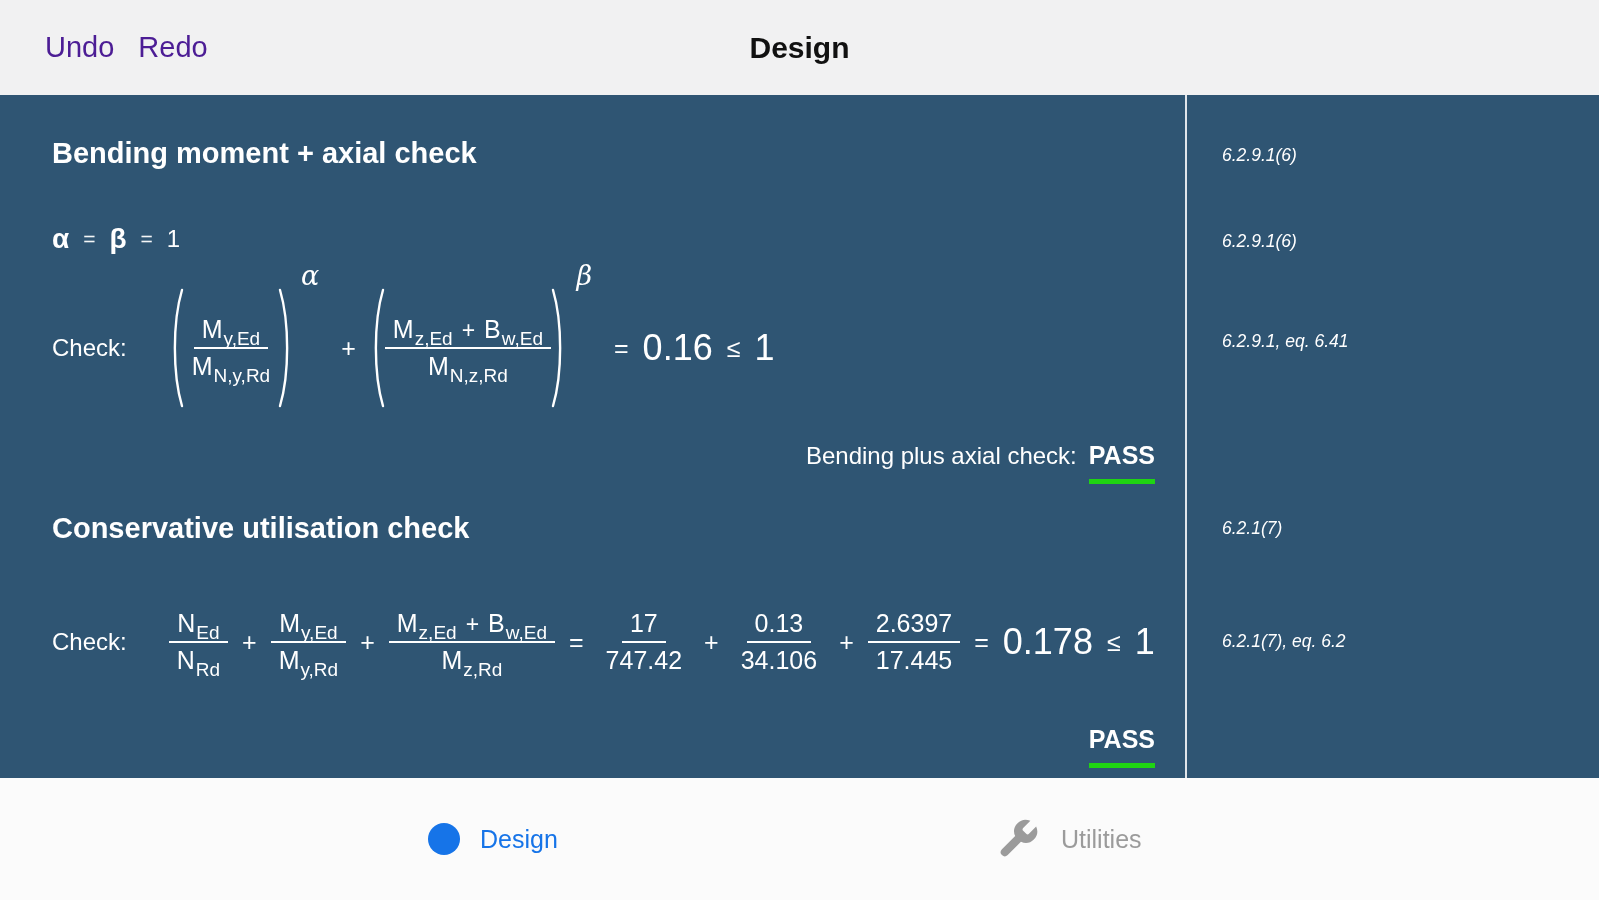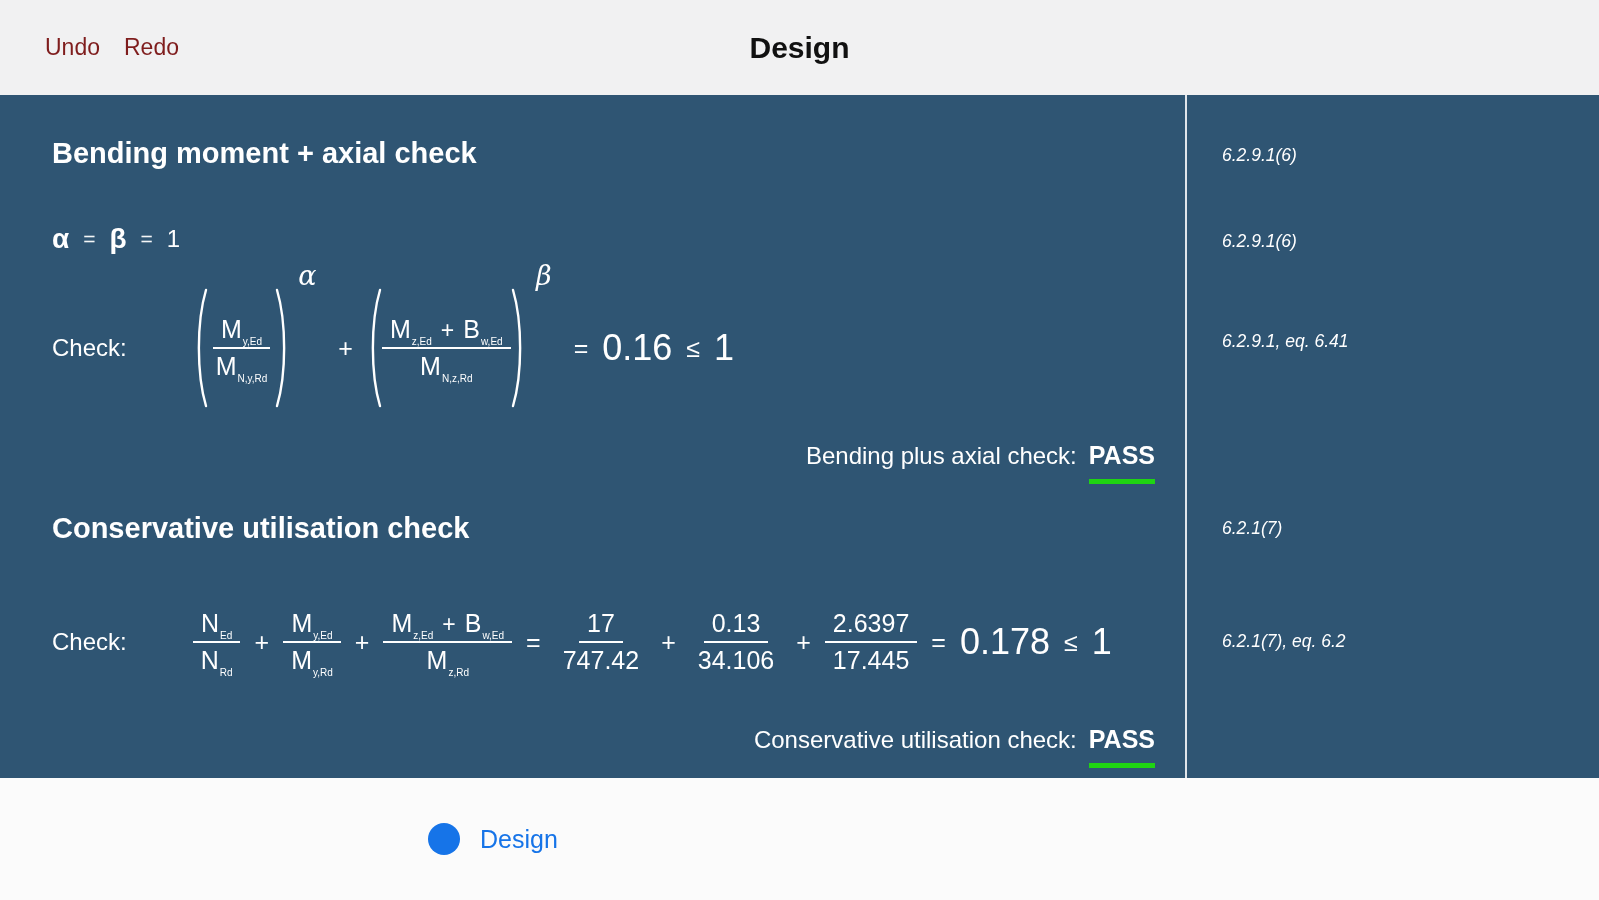--- a/index.html
+++ b/index.html
@@ -3,21 +3,21 @@
 <meta charset="utf-8">
 <style>
   * { margin:0; padding:0; box-sizing:border-box; }
   html,body { width:1599px; height:900px; overflow:hidden; }
   body { font-family:"Liberation Sans", sans-serif; background:#2f5573; position:relative; }
 
   
   .topbar { position:absolute; top:0; left:0; width:1599px; height:95px;
             background:#f1f1f2; display:flex; align-items:center; }
   .nav-left { position:absolute; left:45px; display:flex; gap:24px; }
-  .navbtn { color:#7f1d1d; font-size:23px; cursor:pointer; }
+  .navbtn { color:#4c1d95; font-size:29px; cursor:pointer; }
   .nav-title { position:absolute; left:0; width:100%; text-align:center;
                font-size:30px; font-weight:bold; color:#111; }
   .nav-right { position:absolute; right:40px; display:flex; gap:52px; align-items:center; }
   .iconbtn { display:inline-flex; cursor:pointer; }
 
   
   .main { position:absolute; top:95px; left:0; width:1599px; height:683px; background:#2f5573; }
   .content { position:absolute; top:0; left:0; width:1185px; height:822px; }
   .divider { position:absolute; top:0; left:1185px; width:2px; height:683px; background:rgba(255,255,255,0.85); }
   .refs { position:absolute; top:0; left:1204px; width:412px; height:596px; }
@@ -25,26 +25,26 @@
 
   .row { position:absolute; left:52px; color:#fff; }
   .heading { font-size:29px; font-weight:bold; color:#fff; white-space:nowrap; }
 
   .greek-line { display:flex; align-items:center; gap:14px; }
   .greek { font-size:28px; font-weight:bold; }
   .geq { font-size:21px; opacity:.95; }
   .gone { font-size:24px; }
 
   .formula-row { display:flex; align-items:center; width:1120px; }
-  .check-label { font-size:24px; margin-right:66px; }
+  .check-label { font-size:24px; margin-right:42px; }
 
   .frac { display:inline-flex; flex-direction:column; align-items:center; }
   .num, .den { padding:3px 8px; font-size:25px; color:#fff; white-space:nowrap; text-align:center; }
   .num { border-bottom:2px solid #fff; }
-  .sub { font-size:10px; position:relative; top:7px; margin-left:1px;margin-top:18px; }
+  .sub { font-size:19px; position:relative; top:7px; margin-left:1px;margin-top:18px; }
   .inplus { margin:0 9px; font-size:23px; }
   .op { font-size:25px; margin:0 14px; }
   .val { font-size:36px; }
 
   .pgroup { position:relative; display:inline-flex; align-items:center; margin-right:34px; }
   .paren { display:block; }
   .sup { position:absolute; top:-26px; right:-26px; font-size:27px;
          font-family:"DejaVu Serif", serif; font-style:italic; }
 
   .pass-row { position:absolute; right:30px; left:auto; display:flex; align-items:baseline; gap:12px; }
@@ -175,21 +175,20 @@
         <span class="den">17.445</span>
       </span>
 
       <span class="op">=</span>
       <span class="val">0.178</span>
       <span class="op">≤</span>
       <span class="val">1</span>
     </div>
 
     <div class="row pass-row" style="top:612px">
-      <span class="pass-label">Conservative utilisation check:</span>
       <span class="pass-badge">PASS</span>
     </div>
 
   </div>
 
   <div class="divider"></div>
 
   <div class="refs">
     <div class="ref" style="top:50px">6.2.9.1(6)</div>
     <div class="ref" style="top:136px">6.2.9.1(6)</div>
@@ -197,13 +196,19 @@
     <div class="ref" style="top:423px">6.2.1(7)</div>
     <div class="ref" style="top:536px">6.2.1(7), eq. 6.2</div>
   </div>
 </div>
 
 <div class="tabbar">
   <div class="tab tab-design">
     <span class="dot"></span>
     <span class="tab-label">Design</span>
   </div>
+  <div class="tab tab-utilities">
+    <svg width="46" height="46" viewBox="0 0 24 24" fill="#9b9b9b">
+      <path d="M14.7 6.3a1 1 0 0 0 0 1.4l1.6 1.6a1 1 0 0 0 1.4 0l3.77-3.77a6 6 0 0 1-7.94 7.94l-6.91 6.91a2.12 2.12 0 0 1-3-3l6.91-6.91a6 6 0 0 1 7.94-7.94l-3.76 3.76z"></path>
+    </svg>
+    <span class="tab-label">Utilities</span>
+  </div>
 </div>
 
 </body></html>

